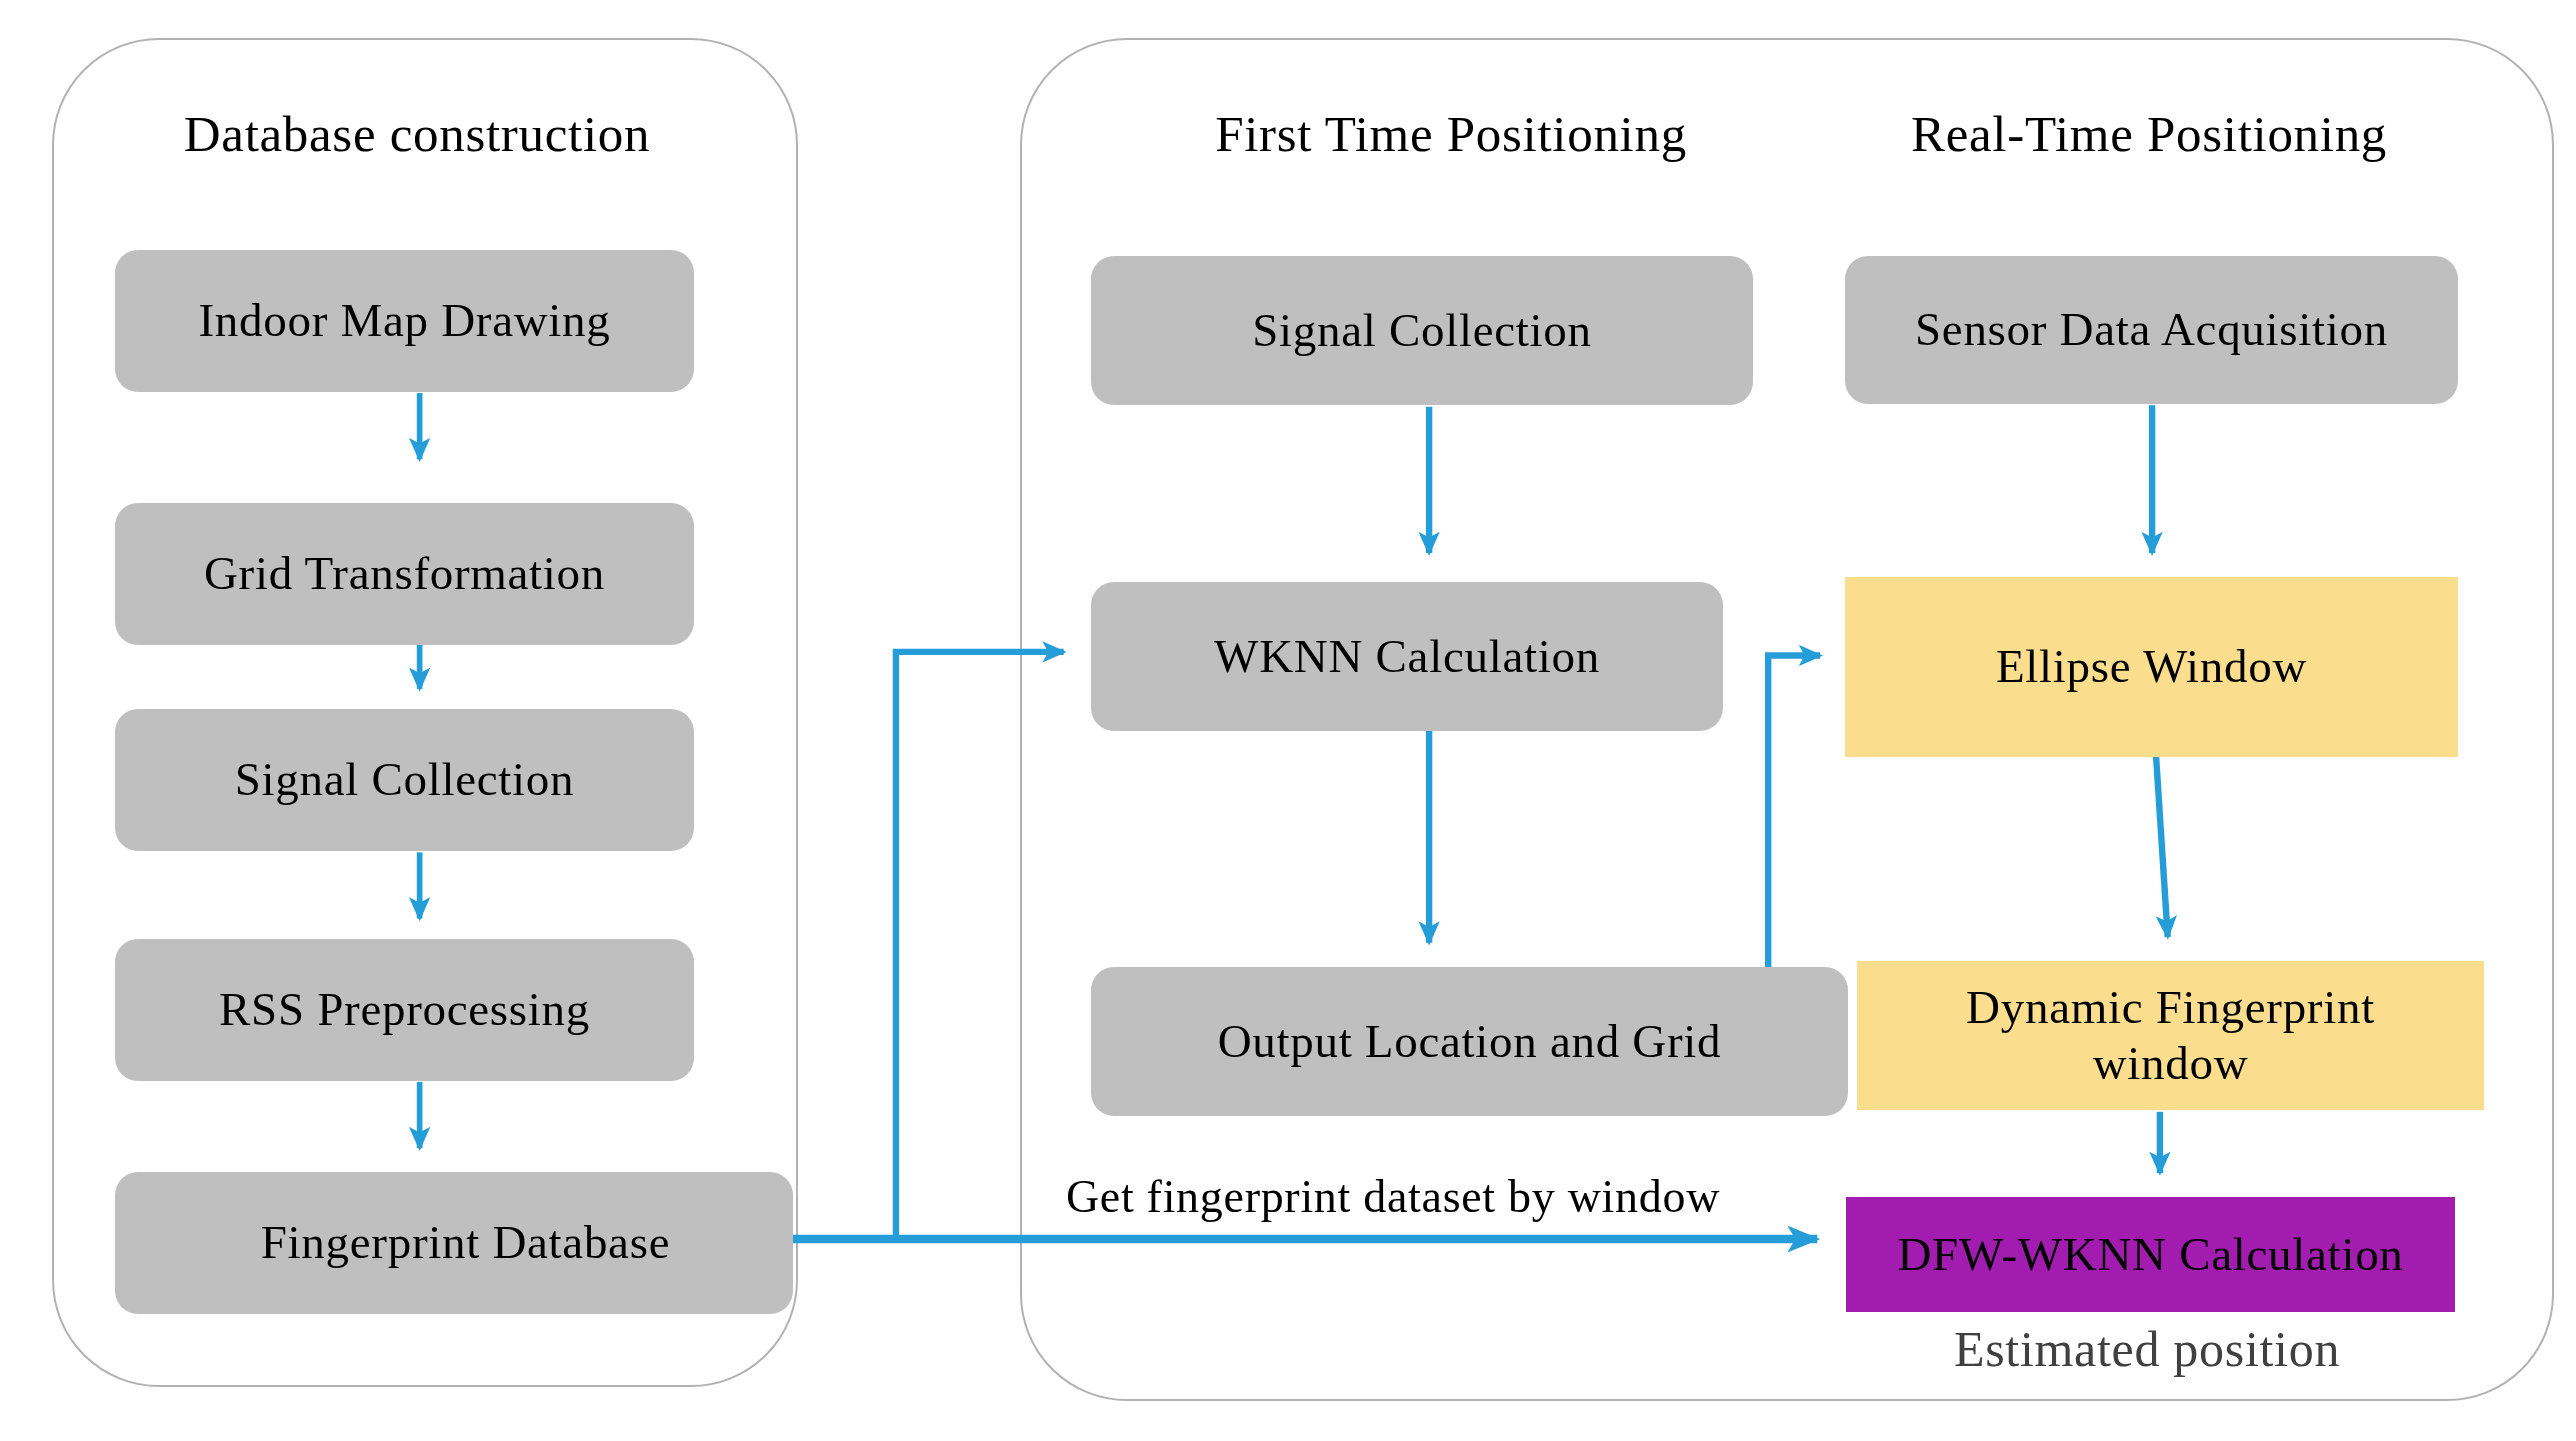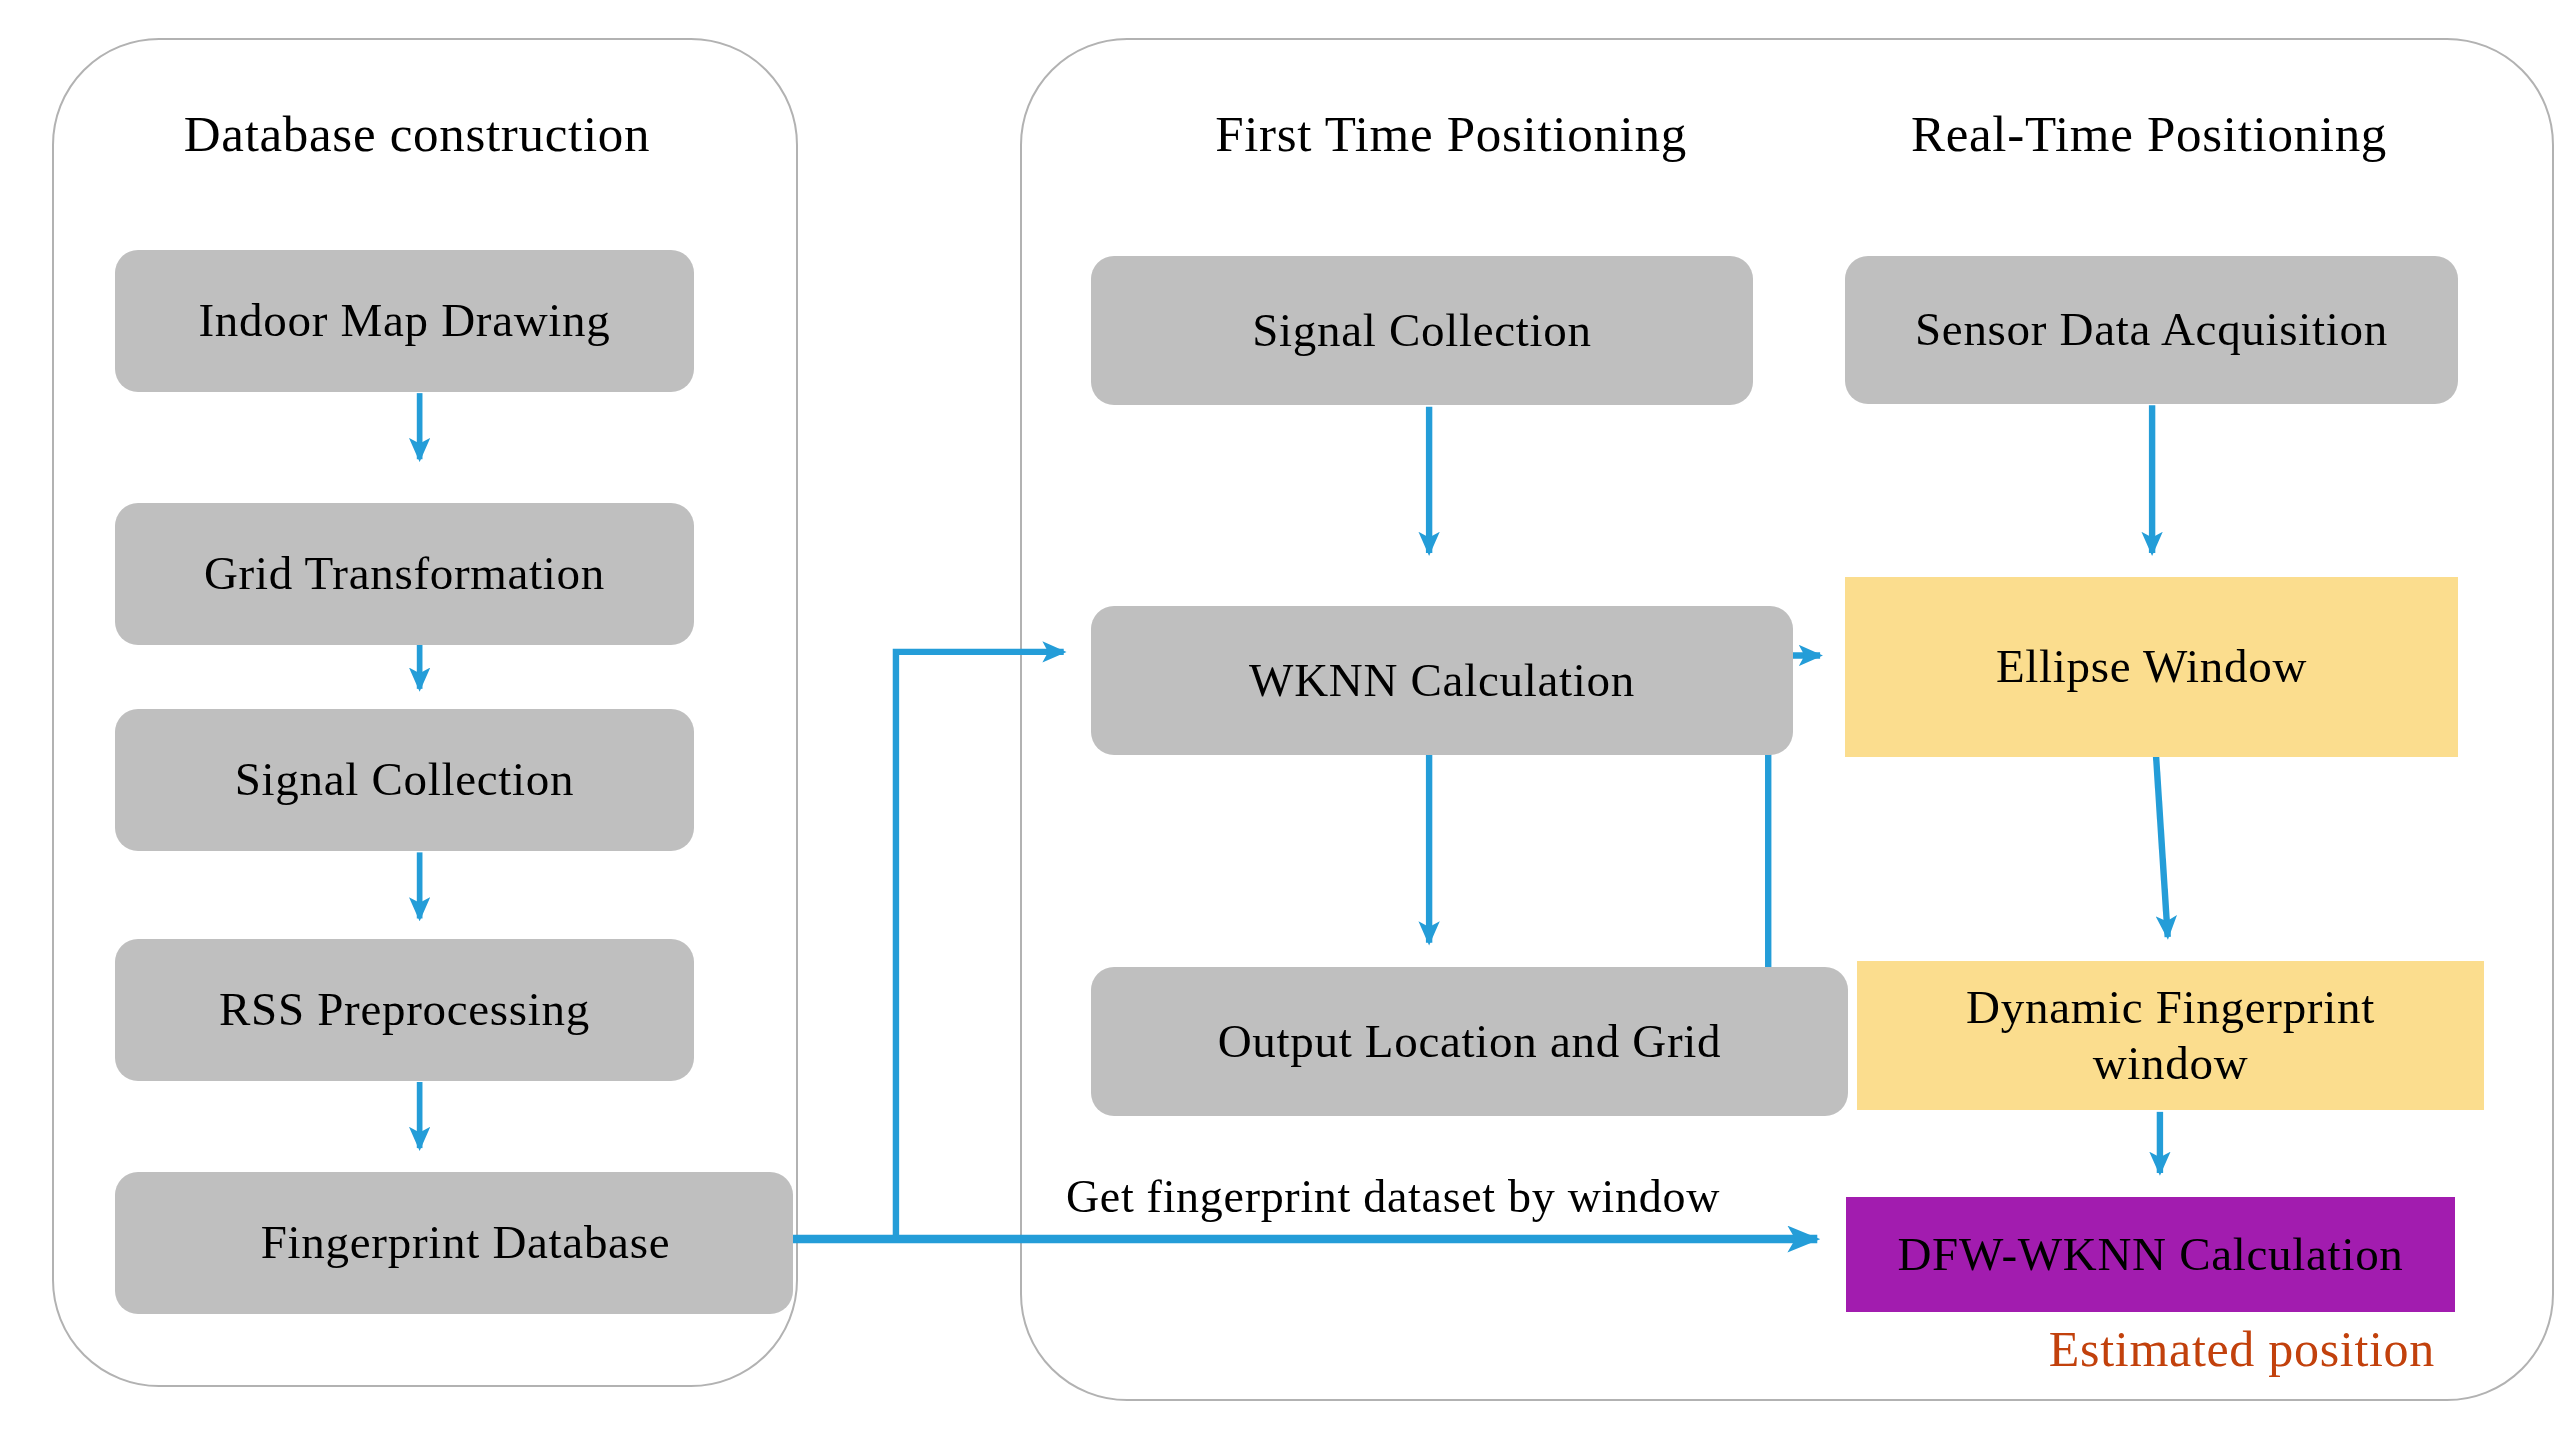--- a/index.html
+++ b/index.html
@@ -51,23 +51,23 @@
     font-size: 46px;
     letter-spacing: 0.7px;
     text-align: center;
     white-space: nowrap;
     color: #000000;
   }
   .result-label {
     position: absolute;
     font-size: 50px;
     letter-spacing: 0.7px;
-    text-align: right;
+    text-align: center;
     white-space: nowrap;
-    color: #c2410c;
+    color: #404040;
   }
   #wires {
     position: absolute;
     left: 0; top: 0;
     width: 2576px;
     height: 1441px;
     pointer-events: none;
   }
 </style>
 </head>
@@ -111,21 +111,21 @@
     <path d="M 2468 1465 L 2487 1465 L 2487 922 L 2560 922" fill="none" stroke="#249dd8" stroke-width="9" marker-end="url(#ah-small)"></path>
   </svg>
 
   <div class="box gray" style="left:115px; top:250px; width:579px; height:142px;">Indoor Map Drawing</div>
   <div class="box gray" style="left:115px; top:503px; width:579px; height:142px;">Grid Transformation</div>
   <div class="box gray" style="left:115px; top:709px; width:579px; height:142px;">Signal Collection</div>
   <div class="box gray" style="left:115px; top:939px; width:579px; height:142px;">RSS Preprocessing</div>
   <div class="box gray" style="left:115px; top:1172px; width:678px; height:142px;padding-left:23px;">Fingerprint Database</div>
 
   <div class="box gray" style="left:1091px; top:256px; width:662px; height:149px;">Signal Collection</div>
-  <div class="box gray" style="left:1091px; top:606px; width:702px; height:149px;">WKNN Calculation</div>
+  <div class="box gray" style="left:1091px; top:582px; width:632px; height:149px;">WKNN Calculation</div>
   <div class="box gray" style="left:1091px; top:967px; width:757px; height:149px;">Output Location and Grid</div>
 
   <div class="box gray" style="left:1845px; top:256px; width:613px; height:148px;">Sensor Data Acquisition</div>
   <div class="box yellow" style="left:1845px; top:577px; width:613px; height:180px;">Ellipse Window</div>
   <div class="box yellow" style="left:1857px; top:961px; width:627px; height:149px; padding:0 96px;">Dynamic Fingerprint window</div>
   <div class="box orange" style="left:1846px; top:1197px; width:609px; height:115px;">DFW-WKNN Calculation</div>
 
   <div class="edge-label" style="left:1059px; top:1170px; width:668px;">Get fingerprint dataset by window</div>
 
   <div class="result-label" style="left:1859px; top:1320px; width:576px;">Estimated position</div>

